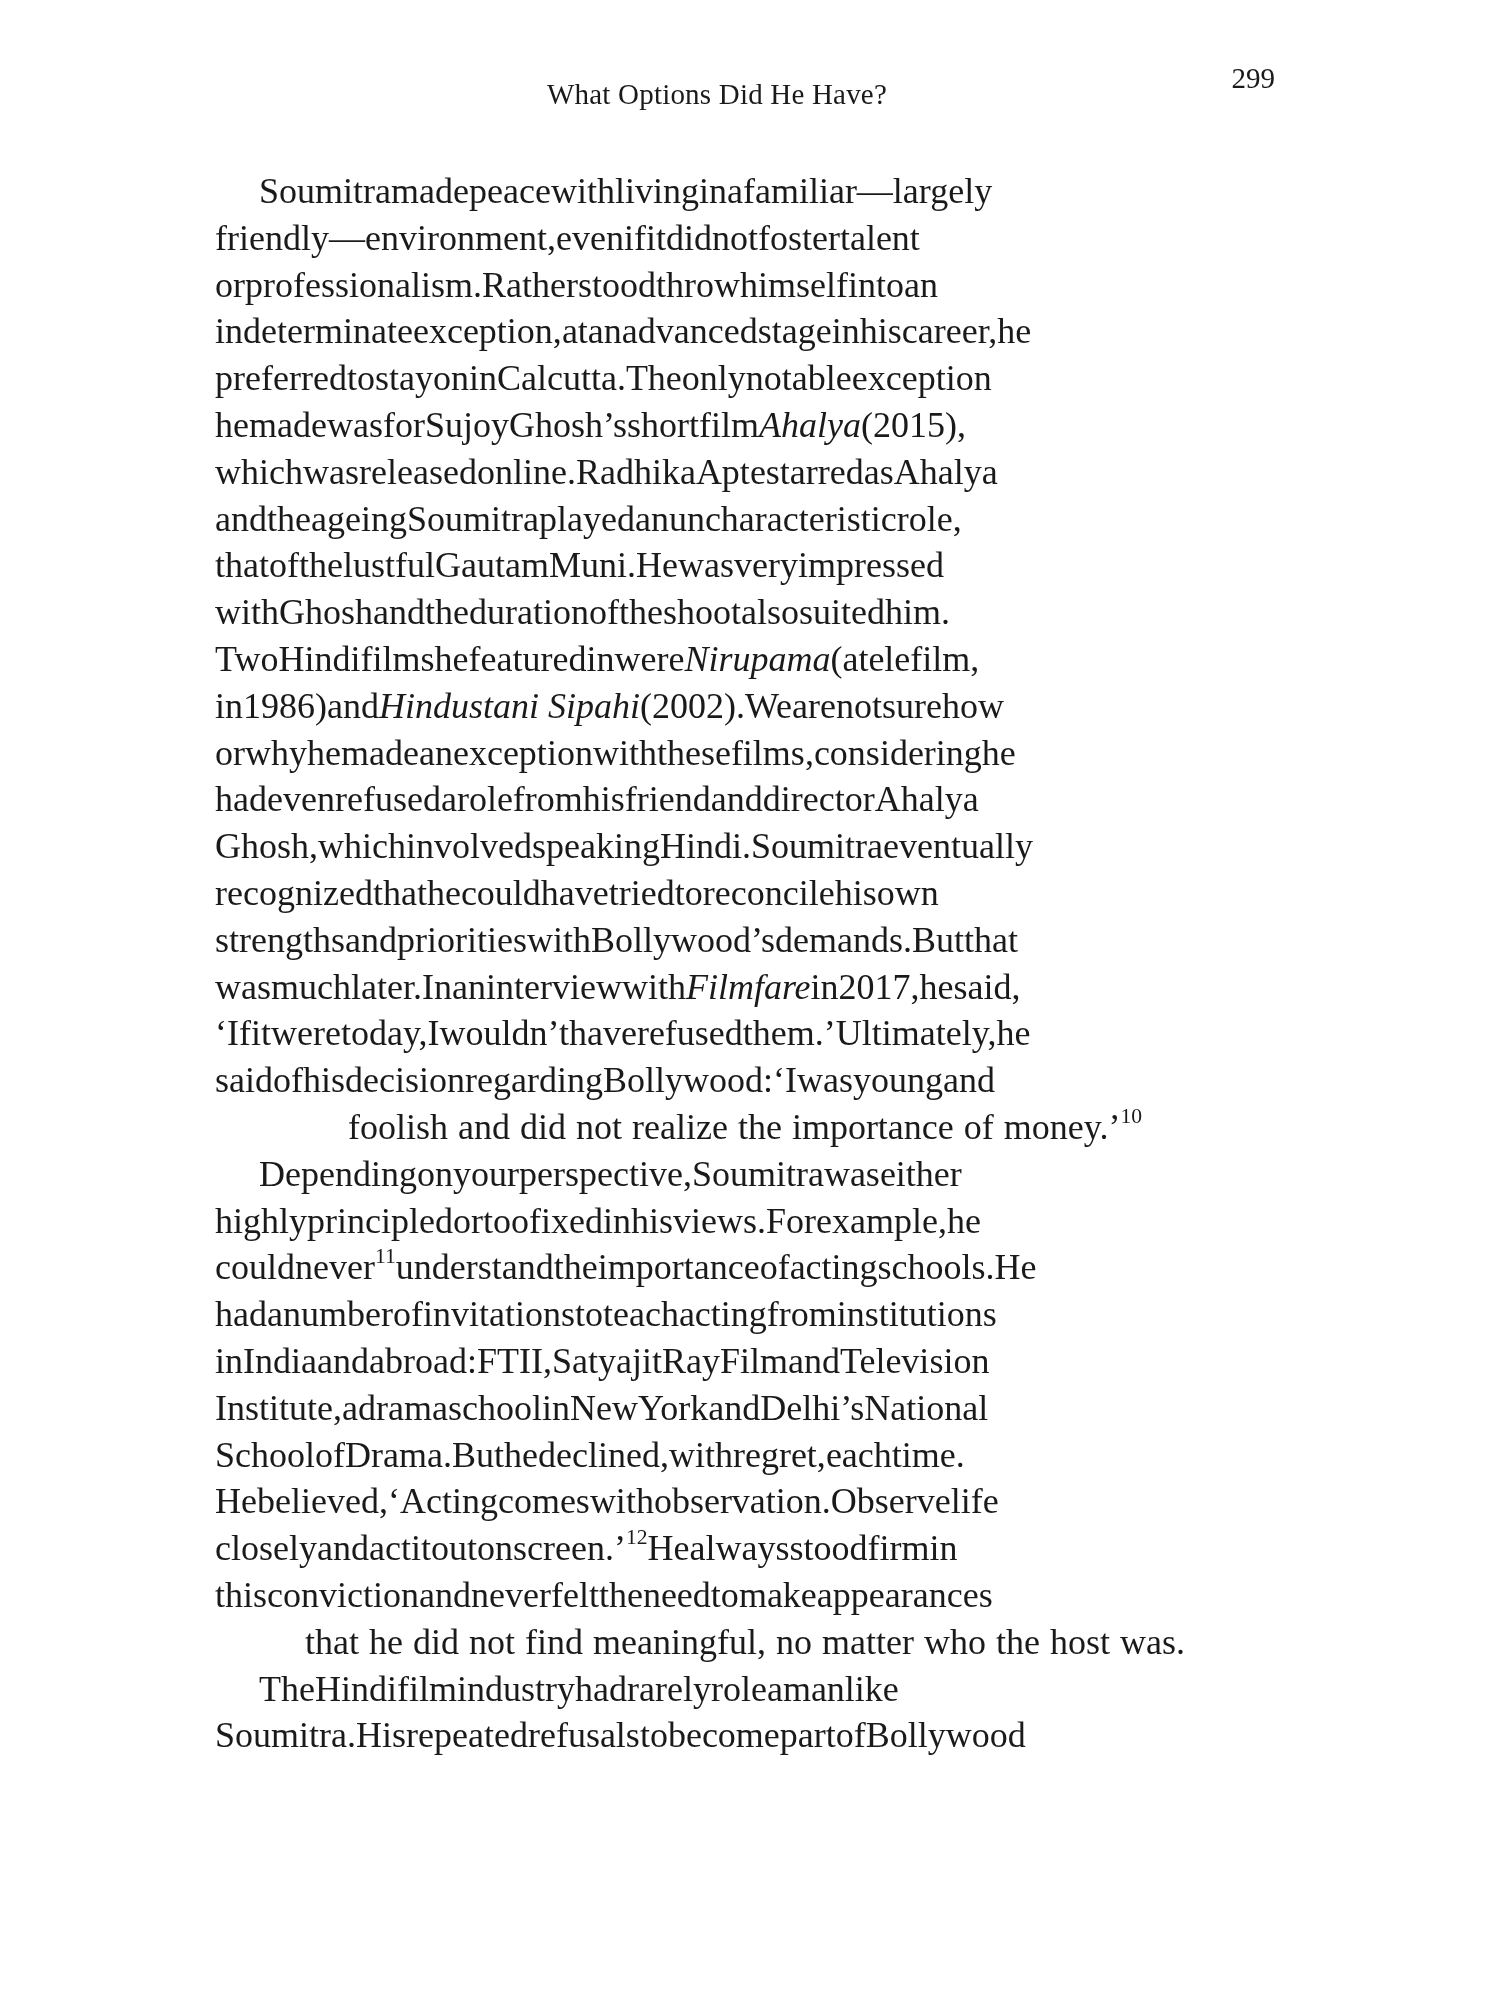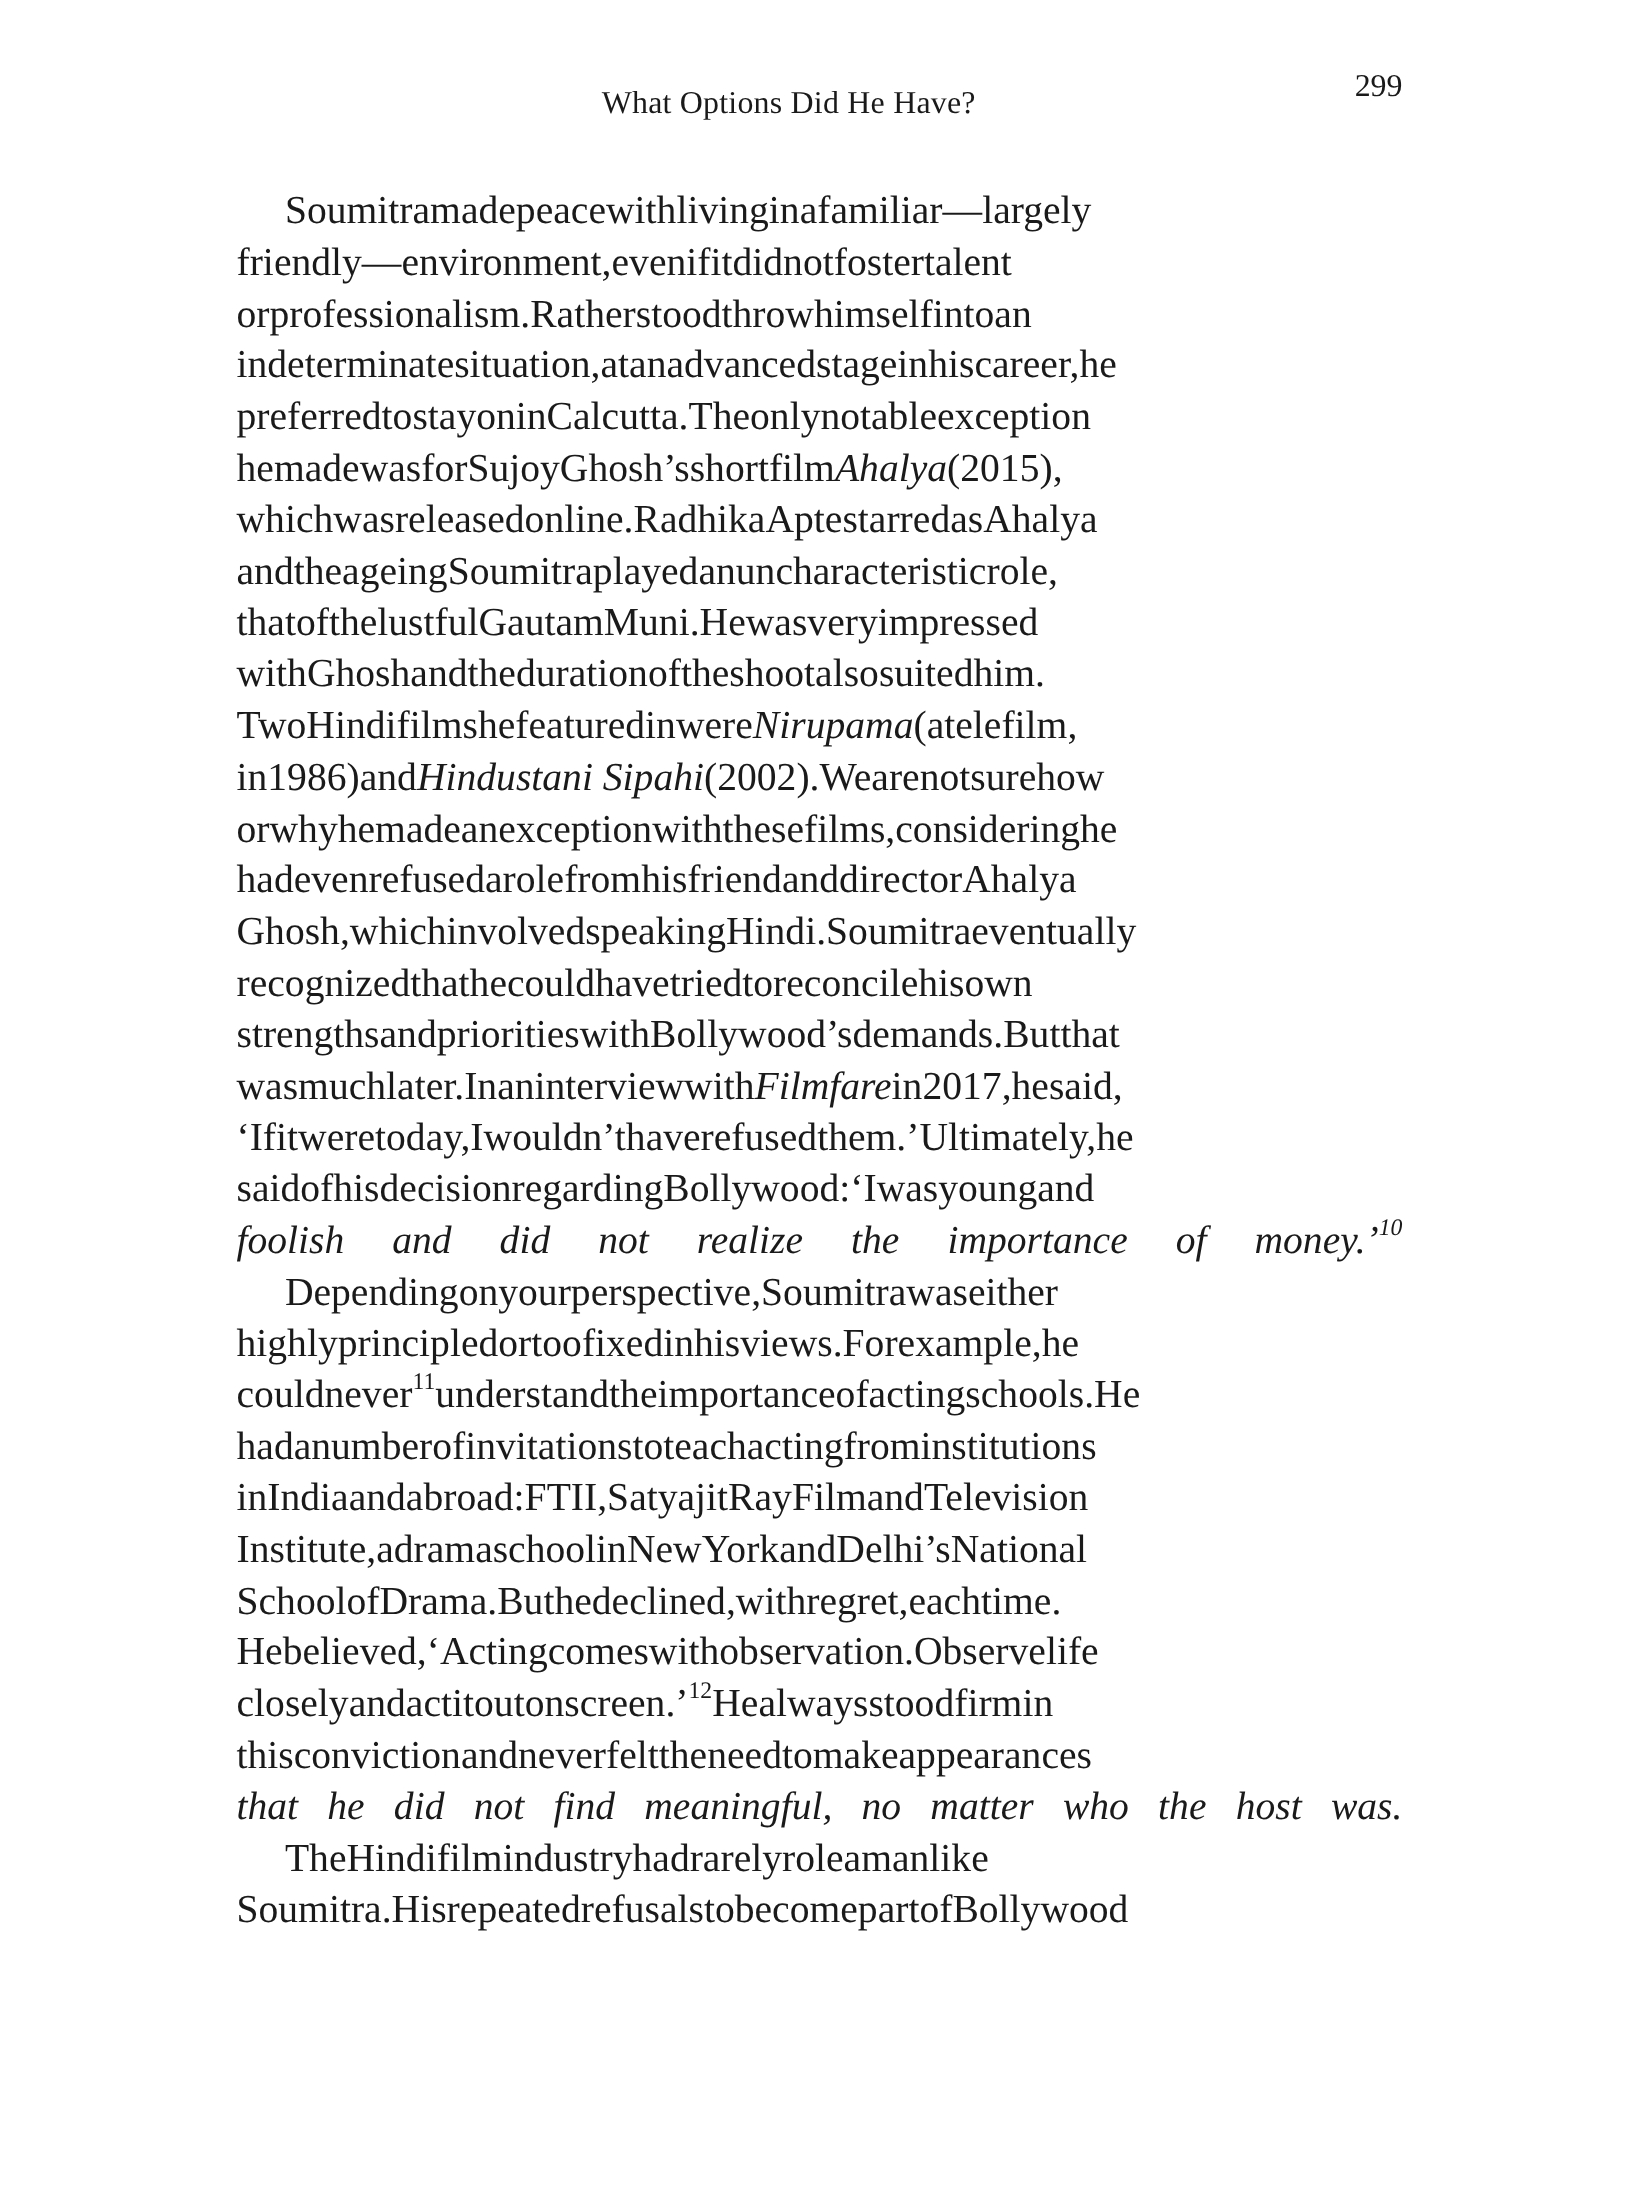--- a/index.html
+++ b/index.html
@@ -7,21 +7,21 @@
          font-family: "Liberation Serif", "DejaVu Serif", serif; color:#1a1a1a; }
   .header { position:absolute; top:62px; left:215px; width:1060px; height:40px; font-size:29px; }
   .running-title { position:absolute; left:332px; top:0; letter-spacing:0.2px;margin-top:16px; }
   .page-number { position:absolute; right:0; top:0; }
   .body-text { position:absolute; top:168px; left:215px; width:1060px;
                font-size:36px; line-height:46.8px; }
   .line { display:block; text-align:justify; text-align-last:justify; white-space:nowrap; height:46.8px; }
   .line.indent { padding-left:44px; }
   .line span { white-space:pre; }
   .j { display:flex; }
-  .j.left { justify-content:space-between;font-style:italic; }
+  .j.left { justify-content:center; }
   .j.left > span + span { margin-left:10px; }
   sup { font-size:60%; line-height:0; vertical-align:0.75em; }
   i { font-style:italic; }
 </style>
 </head>
 <body>
 
 <div class="header">
   <span class="running-title">What Options Did He Have?</span>
   <span class="page-number">299</span>
@@ -53,21 +53,21 @@
       <span>professionalism.</span>
       <span>Rather</span>
       <span>stood</span>
       <span>throw</span>
       <span>himself</span>
       <span>into</span>
       <span>an</span>
     </div>
     <div class="line j">
       <span>indeterminate</span>
-      <span>situation,</span>
+      <span>exception,</span>
       <span>at</span>
       <span>an</span>
       <span>advanced</span>
       <span>stage</span>
       <span>in</span>
       <span>his</span>
       <span>career,</span>
       <span>he</span>
     </div>
     <div class="line j">

